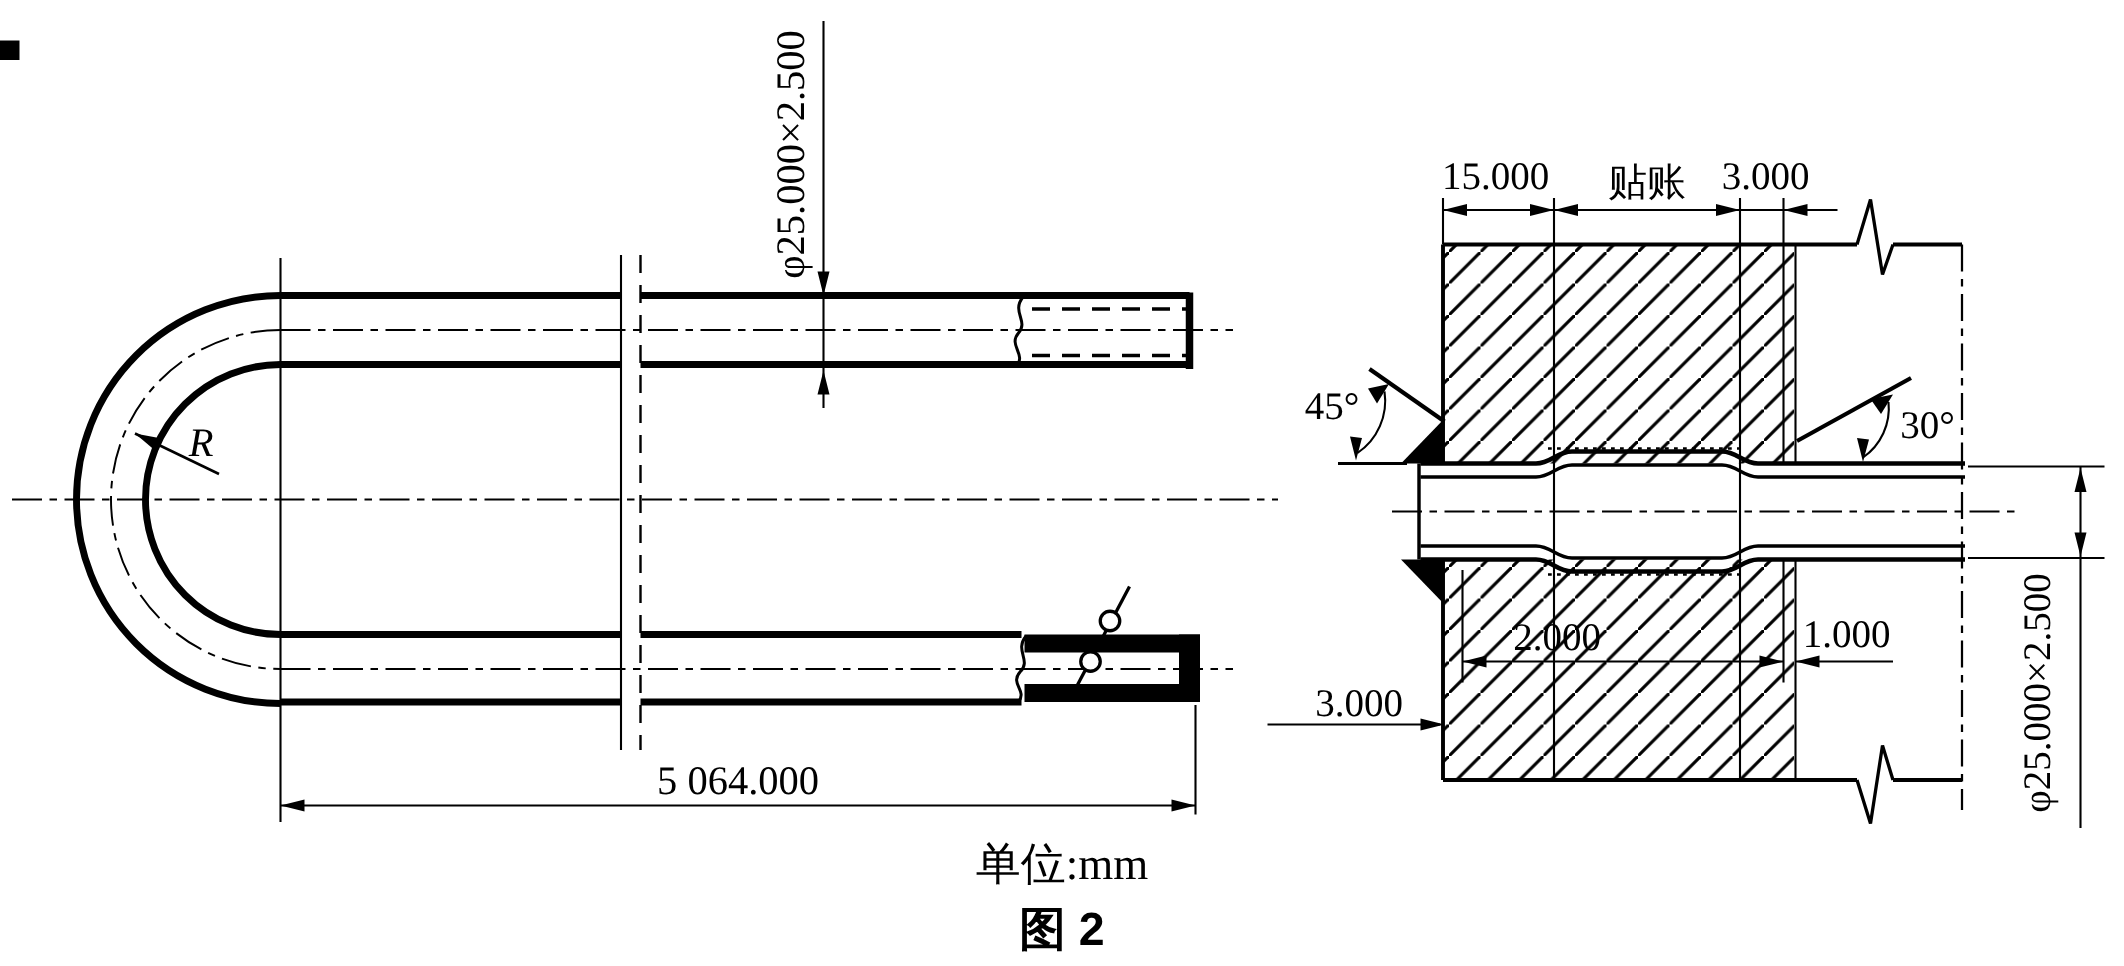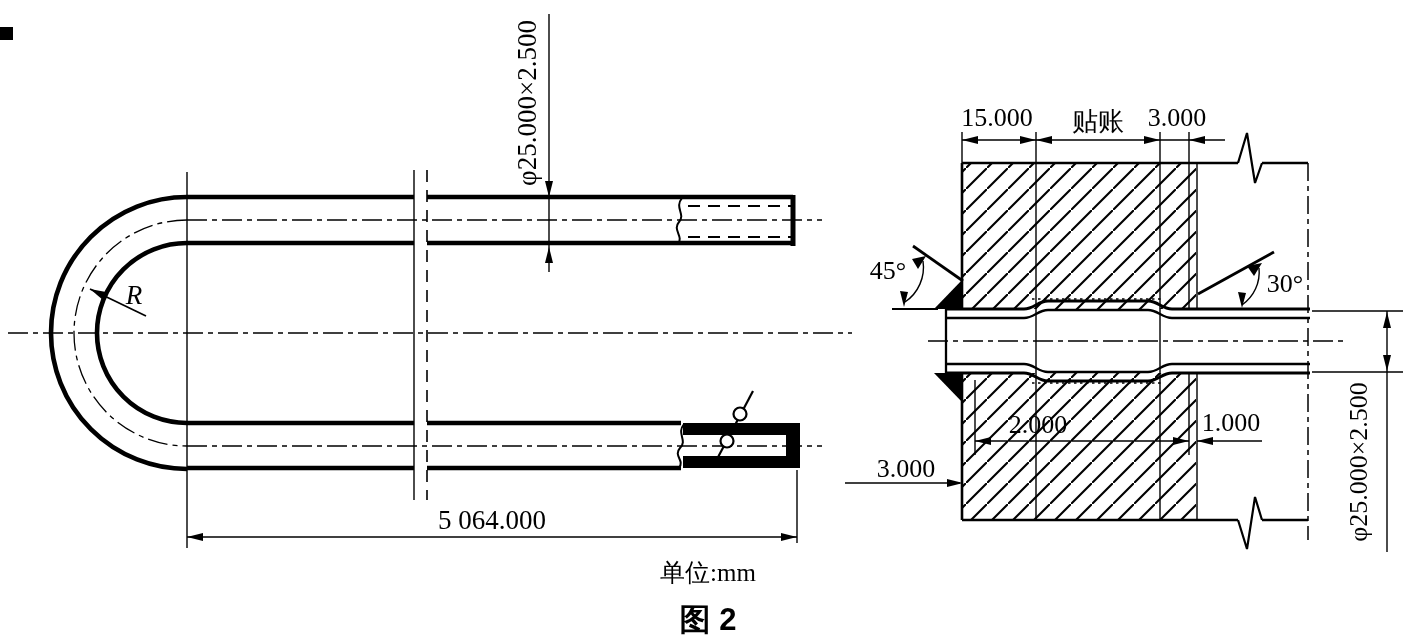--- a/index.html
+++ b/index.html
@@ -15,21 +15,21 @@
   .cl{stroke-width:1.3;stroke-dasharray:20 5 5 5;}
   .dash{stroke-width:2.2;stroke-dasharray:12 8;}
   .chain{stroke-width:1.5;stroke-dasharray:18 5 5 5;}
   .dots{stroke-width:1.7;stroke-dasharray:2.5 3.5;}
   .arr{fill:#000;stroke:none;}
   .num{font-family:"Liberation Serif","DejaVu Serif",serif;font-size:26px;fill:#000;}
   .num-lg{font-family:"Liberation Serif","DejaVu Serif",serif;font-size:27px;fill:#000;}
   .ital{font-style:italic;}
   .mid{text-anchor:middle;}
   .footer-unit{position:absolute;left:0;top:556px;width:100%;text-align:center;
-               font-size:25px;color:#000;font-family:"Liberation Serif","DejaVu Serif",serif;}
+               font-size:30px;color:#000;font-family:"Liberation Serif","DejaVu Serif",serif;}
   .caption{position:absolute;left:0;top:599px;width:100%;display:flex;justify-content:center;
            gap:12px;font-weight:bold;font-size:31px;color:#000;
            font-family:"Liberation Sans","DejaVu Sans",sans-serif;}
 </style>
 </head>
 <body>
 
 <div class="stage">
 
 <svg width="1416" height="644" viewBox="0 0 1416 644">

